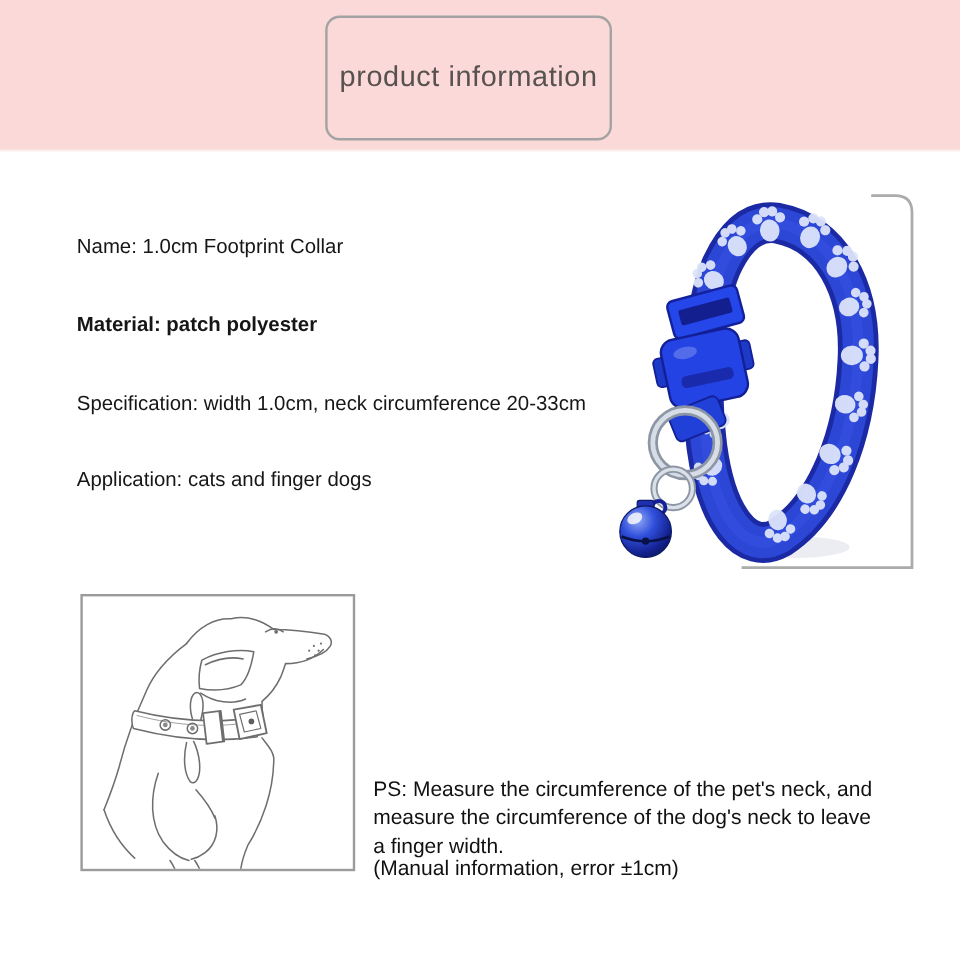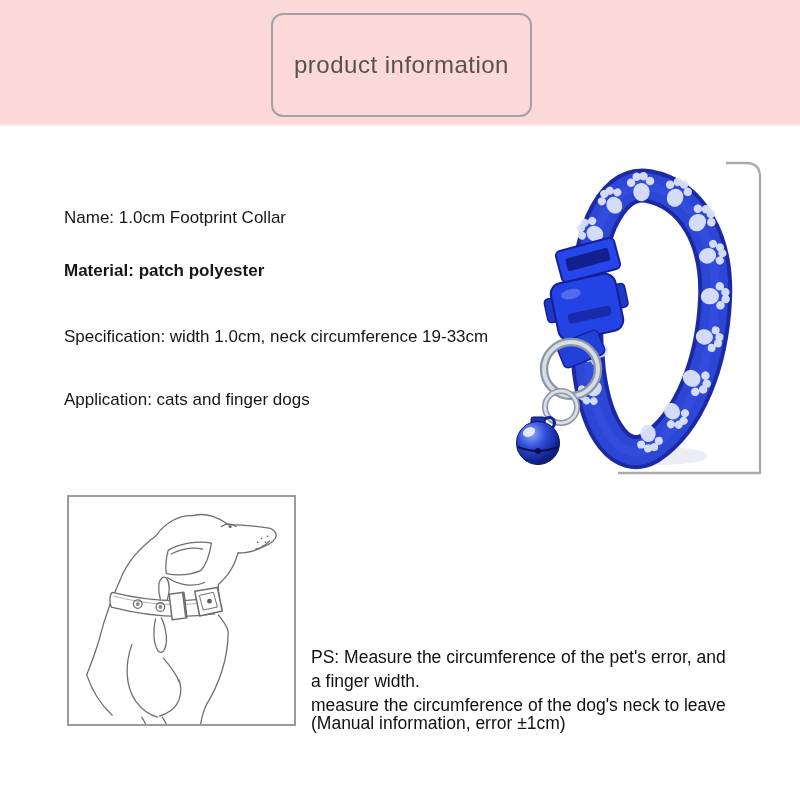--- a/index.html
+++ b/index.html
@@ -15,40 +15,40 @@
   
   .band {
     left: 0; top: 0; width: 800px; height: 126px;
     background: #fad9d8;
   }
   .band-fade {
     left: 0; top: 124px; width: 800px; height: 3px;
     background: linear-gradient(#fbdddc, #ffffff);
   }
   .title-box {
-    left: 271px; top: 13px; width: 261px; height: 104px;
+    left: 271px; top: 13px; width: 239px; height: 104px;
     border: 2px solid #a3a3a3;
     border-radius: 12px;
     box-sizing: border-box;
     display: flex; align-items: center; justify-content: center;
   }
   .title-text {
     font-size: 24px;
     color: #57514f;
     letter-spacing: 0.5px;
   }
 
   
   .spec-line {
     left: 64px;
     font-size: 17px;
     color: #161616;
     white-space: nowrap;
   }
-  .spec-0 { top: 196px; margin-top: 12px; }
+  .spec-0 { top: 196px; }
   .spec-1 { top: 261px; font-weight: bold; }
   .spec-2 { top: 327px; }
   .spec-3 { top: 390px; }
 
   
   .photo-svg { left: 480px; top: 145px; width: 300px; height: 345px; }
 
   
   .dog-box {
     left: 67px; top: 495px; width: 229px; height: 231px;
@@ -75,21 +75,21 @@
 <body>
 
 <div class="abs band"></div>
 <div class="abs band-fade"></div>
 <div class="abs title-box">
   <span class="title-text">product information</span>
 </div>
 
 <div class="abs spec-line spec-0">Name: 1.0cm Footprint Collar</div>
 <div class="abs spec-line spec-1">Material: patch polyester</div>
-<div class="abs spec-line spec-2">Specification: width 1.0cm, neck circumference 19-33cm</div>
+<div class="abs spec-line spec-2">Specification: width 1.0cm, neck circumference 20-33cm</div>
 <div class="abs spec-line spec-3">Application: cats and finger dogs</div>
 
 <svg class="abs photo-svg" viewBox="480 145 300 345" xmlns="http://www.w3.org/2000/svg">
   <defs>
     <radialGradient id="bellG" cx="35%" cy="28%" r="80%">
       <stop offset="0%" stop-color="#92a9f4"></stop>
       <stop offset="40%" stop-color="#3050dc"></stop>
       <stop offset="80%" stop-color="#13218f"></stop>
       <stop offset="100%" stop-color="#0c175f"></stop>
     </radialGradient>
@@ -212,17 +212,17 @@
       <path d="M64,150 C57,170 57,192 68,208 C74,216 82,222 90,224"></path>
       <path d="M112,186 C116,198 113,210 104,217 C100,220 96,222 92,223"></path>
       <path d="M96,164 C103,172 109,180 112,188"></path>
       <path d="M74,224 C76,227 77,229 78,231"></path>
       <path d="M95,224 C97,227 98,229 99,231"></path>
     </g>
   </svg>
 </div>
 
 <div class="abs ps-block">
-  <div>PS: Measure the circumference of the pet's error, and</div>
+  <div>PS: Measure the circumference of the pet's neck, and</div>
+  <div>measure the circumference of the dog's neck to leave</div>
   <div>a finger width.</div>
-  <div>measure the circumference of the dog's neck to leave</div>
 </div>
 <div class="abs manual-line">(Manual information, error ±1cm)</div>
 
 </body></html>

